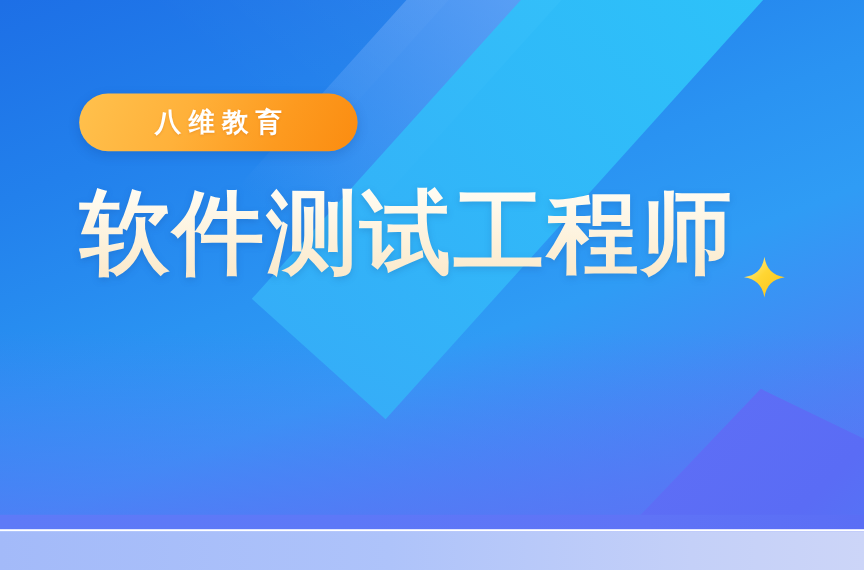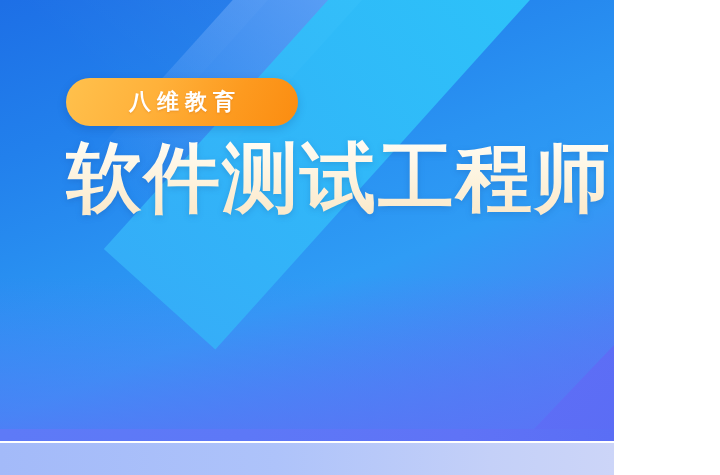--- a/index.html
+++ b/index.html
@@ -6,21 +6,21 @@
     margin: 0;
     padding: 0;
     background: #ffffff;
   }
   body {
     font-family: "Liberation Sans", "DejaVu Sans", sans-serif;
   }
 
   #banner {
     position: relative;
-    width: 614px;
+    width: 720px;
     height: 475px;
     overflow: hidden;
     background: linear-gradient(135deg, #1d72e8 0%, #2585ee 28%, #2e9bf5 52%, #3aa8f7 70%, #4f8df5 88%, #5c73f5 100%);
   }
 
   
   .bg-base {
     position: absolute;
     inset: 0;
     background: linear-gradient(158deg,
@@ -147,21 +147,21 @@
     text-indent: 6px;
     line-height: 1;
     white-space: nowrap;
     text-shadow: 0 1px 2px rgba(180, 80, 0, 0.25);
   }
 
   
   .headline {
     position: absolute;
     left: 66px;
-    top: 137px;
+    top: 154px;
     width: 640px;
   }
   .headline-line {
     display: block;
     font-size: 76px;
     font-weight: bold;
     line-height: 82px;
     letter-spacing: 2px;
     white-space: nowrap;
     background: linear-gradient(to bottom, #fffdf5 0%, #fdf2dc 55%, #fae8c9 100%);

